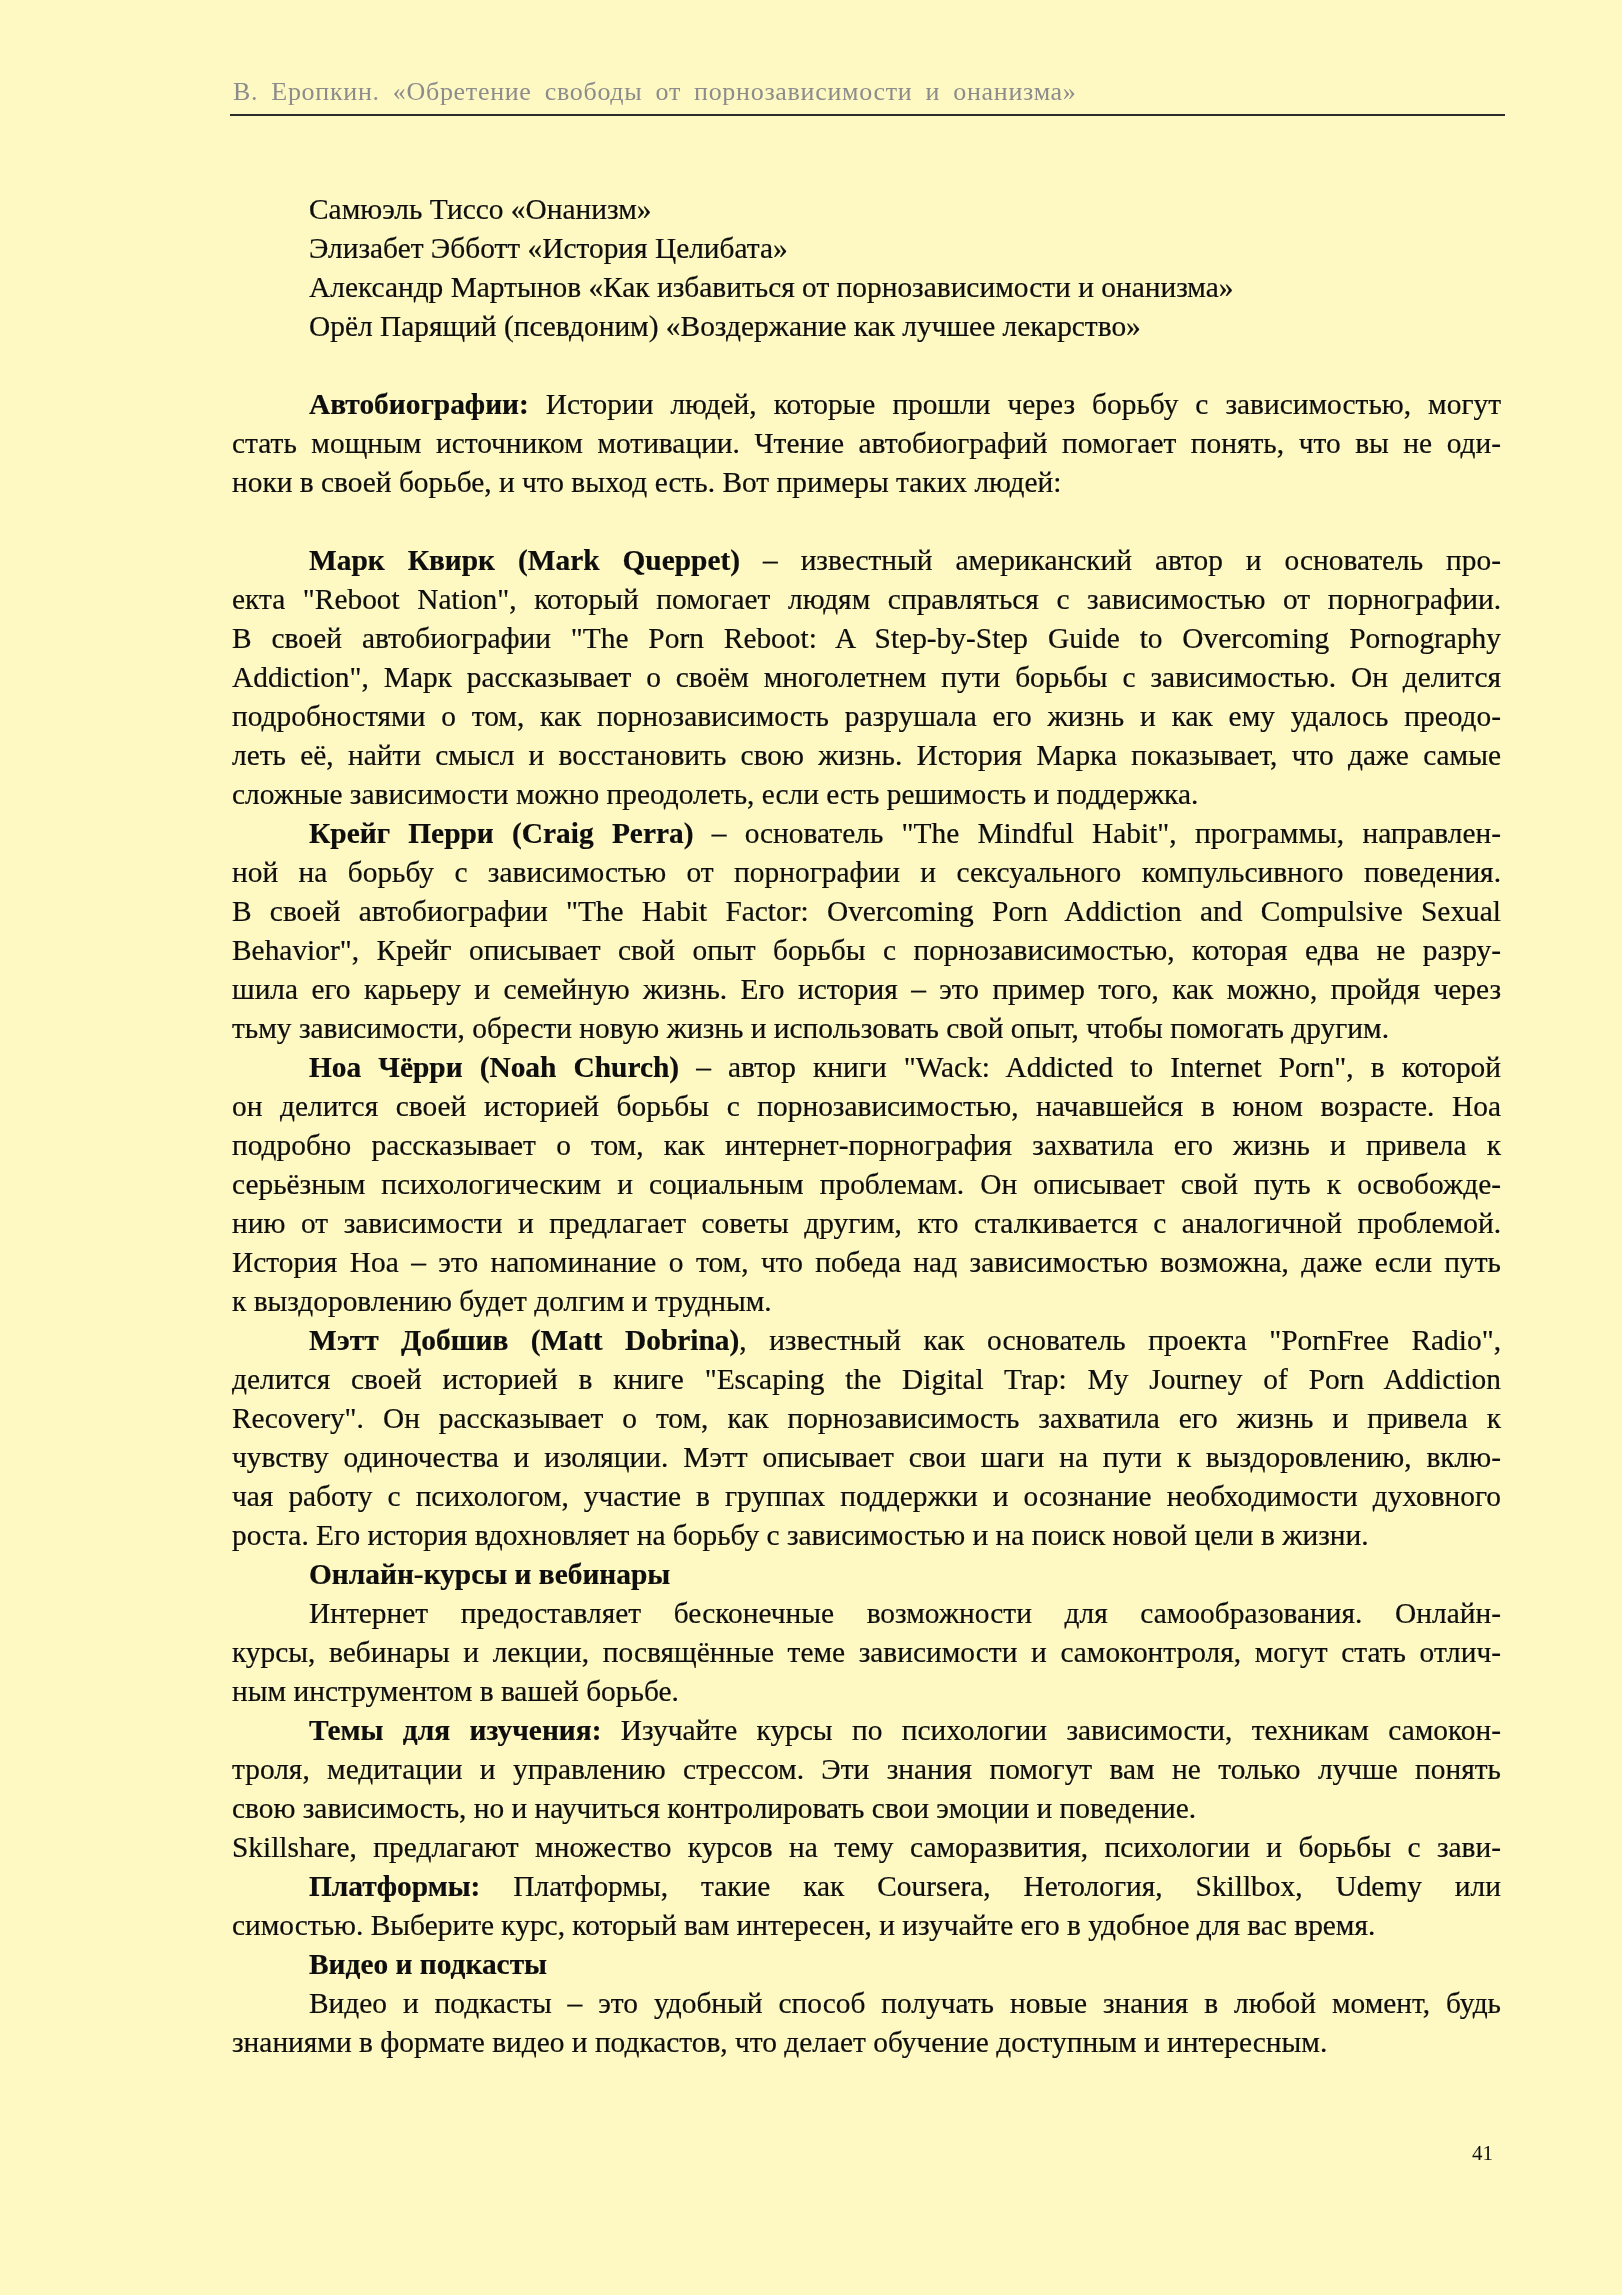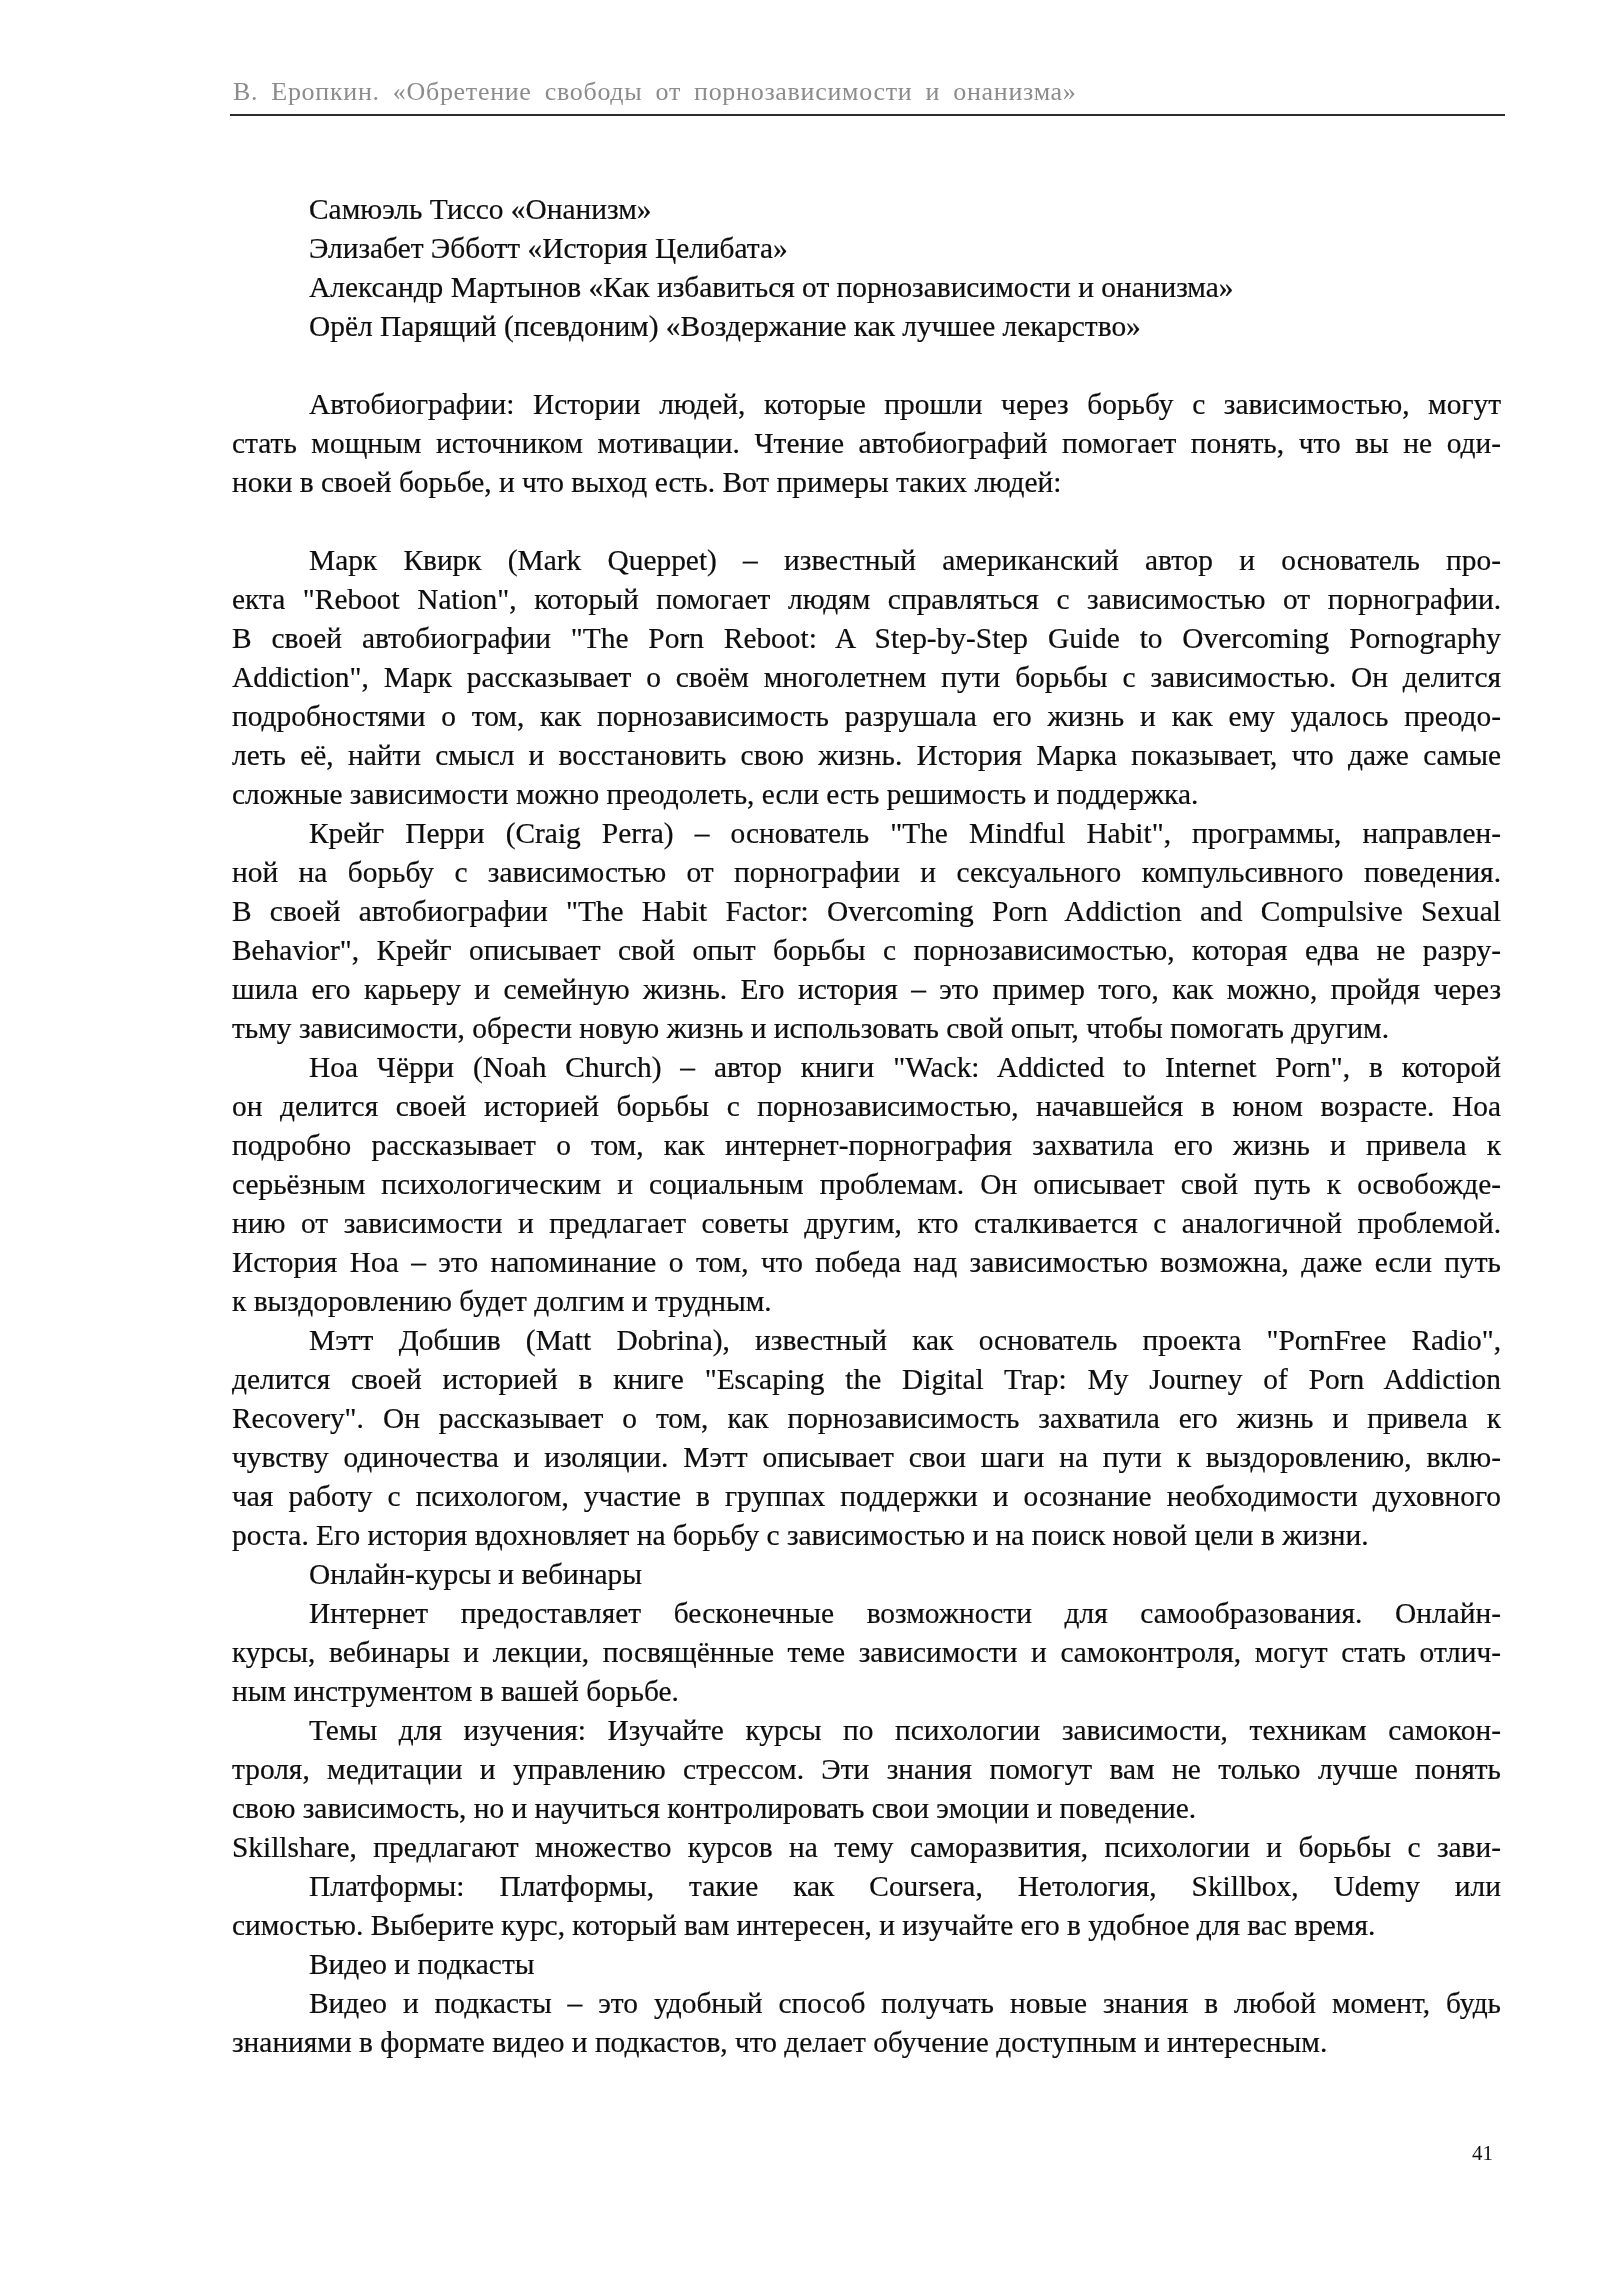--- a/index.html
+++ b/index.html
@@ -1,20 +1,20 @@
 <!DOCTYPE html>
 <html lang="ru" style="font-size:10.5px"><head>
 <meta charset="utf-8">
 <style>
   html, body { margin: 0; padding: 0; background: #e8e8e8; }
   .page {
     position: relative;
     width: 1623px;
     height: 2295px;
-    background: #ffffff;
+    background: #fef9c3;
     font-family: "Liberation Serif", "DejaVu Serif", serif;
     color: #0e0e0e;
     overflow: hidden;
   }
   .running-header {
     position: absolute;
     left: 233px;
     top: 76px;
     width: 1272px;
     font-size: 26px;
@@ -42,21 +42,21 @@
   }
   .line {
     height: 39px;
     line-height: 39px;
     white-space: nowrap;
     text-align: justify;
     text-align-last: left;
   }
   .line.fill { text-align-last: justify; }
   .line.indent { padding-left: 77px; }
-  .line b { font-weight: normal; }
+  .line b { font-weight: bold; }
   .page-number {
     position: absolute;
     left: 220px;
     top: 2137px;
     width: 1273px;
     text-align: right;
     font-size: 21px;
     line-height: 33px;
   }
 </style>

